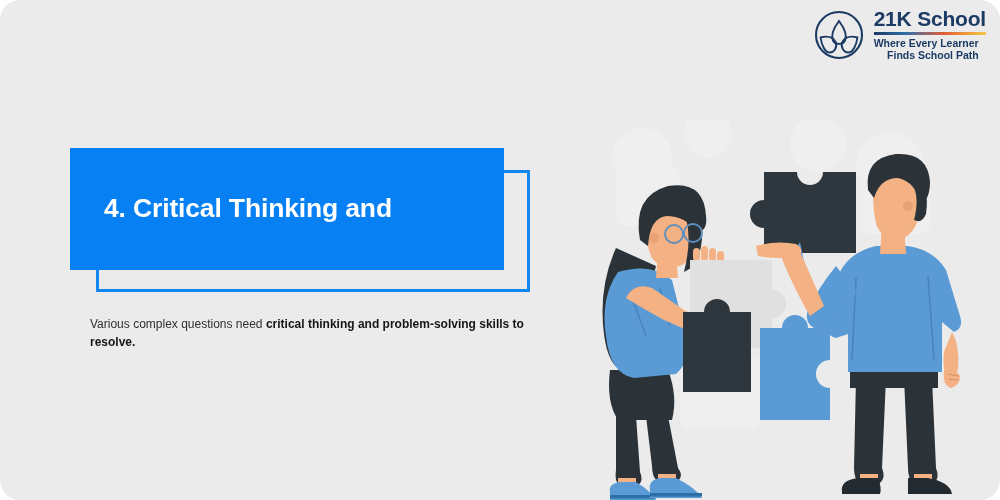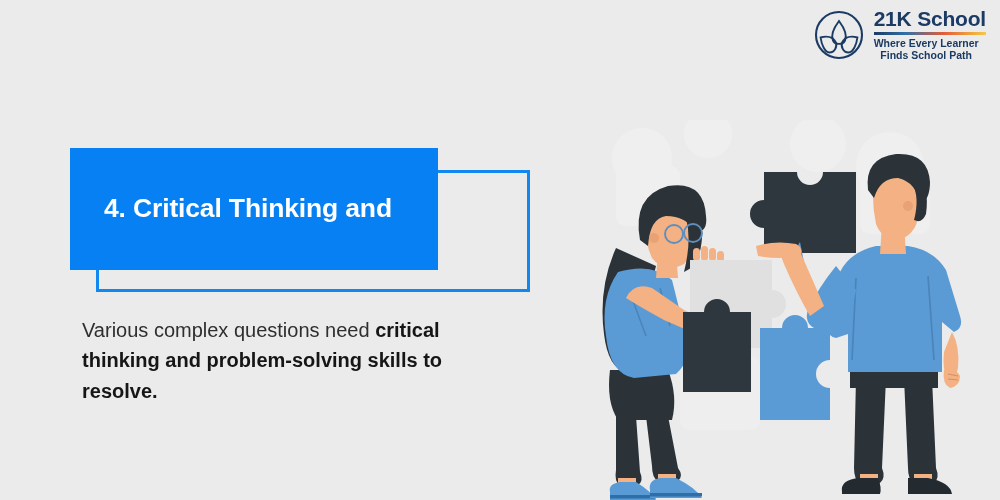--- a/index.html
+++ b/index.html
@@ -5,65 +5,66 @@
   * { margin:0; padding:0; box-sizing:border-box; }
   html, body {
     width:1000px; height:500px;
     font-family:"Liberation Sans", sans-serif;
   }
   #slide {
     position:relative;
     width:1000px; height:500px;
     background:#ebebeb;
     overflow:hidden;
+    border-radius:20px;
   }
 
   
   #logo {
     position:absolute; top:8px; right:14px;
     display:flex; align-items:center; gap:9px;
   }
   #logo-mark { width:52px; height:52px; flex:0 0 auto; }
   #logo-text { display:flex; flex-direction:column; align-items:flex-start; }
   #logo-brand {
     font-size:21px; font-weight:bold; color:#1b3a64;
     letter-spacing:-0.2px; line-height:1.05;
   }
   #logo-rule {
     width:100%; height:3px; margin:1.5px 0 2px 0;
     background:linear-gradient(to right,#1b3a64 0%,#2f6fa8 28%,#e25c3a 62%,#f0a93c 88%,#f5c84b 100%);
   }
   #logo-tagline {
     font-size:10.5px; font-weight:bold; color:#1b3a64;
-    line-height:1.22; text-align:center;
+    line-height:1.22; text-align:right;
   }
 
   
   #title-wrap { position:absolute; left:70px; top:148px; width:460px; height:145px; }
   #title-outline {
     position:absolute; left:26px; top:22px;
     width:434px; height:122px;
     border:3px solid #1287f0;
   }
   #title-card {
     position:absolute; left:0; top:0;
-    width:368px; height:122px;
+    width:434px; height:122px;
     background:#0680f2;
     display:flex; align-items:center;
   }
   #title-text {
     color:#ffffff; font-size:26.5px; font-weight:bold;
     line-height:1.33; padding:0 0 0 34px;
     letter-spacing:-0.15px;
   }
 
   
   #body-copy {
-    position:absolute; left:82px; top:315px; width:440px;
-    font-size:20px; color:#2f2f2f; line-height:1.52;
+    position:absolute; left:90px; top:315px; width:440px;
+    font-size:12px; color:#2f2f2f; line-height:1.52;
   }
   #body-copy b { color:#161616; font-weight:bold; }
 
   
   #illustration { position:absolute; left:560px; top:120px; width:430px; height:380px; }
   #illustration svg { width:100%; height:100%; display:block; }
 </style>
 </head>
 <body>
 

